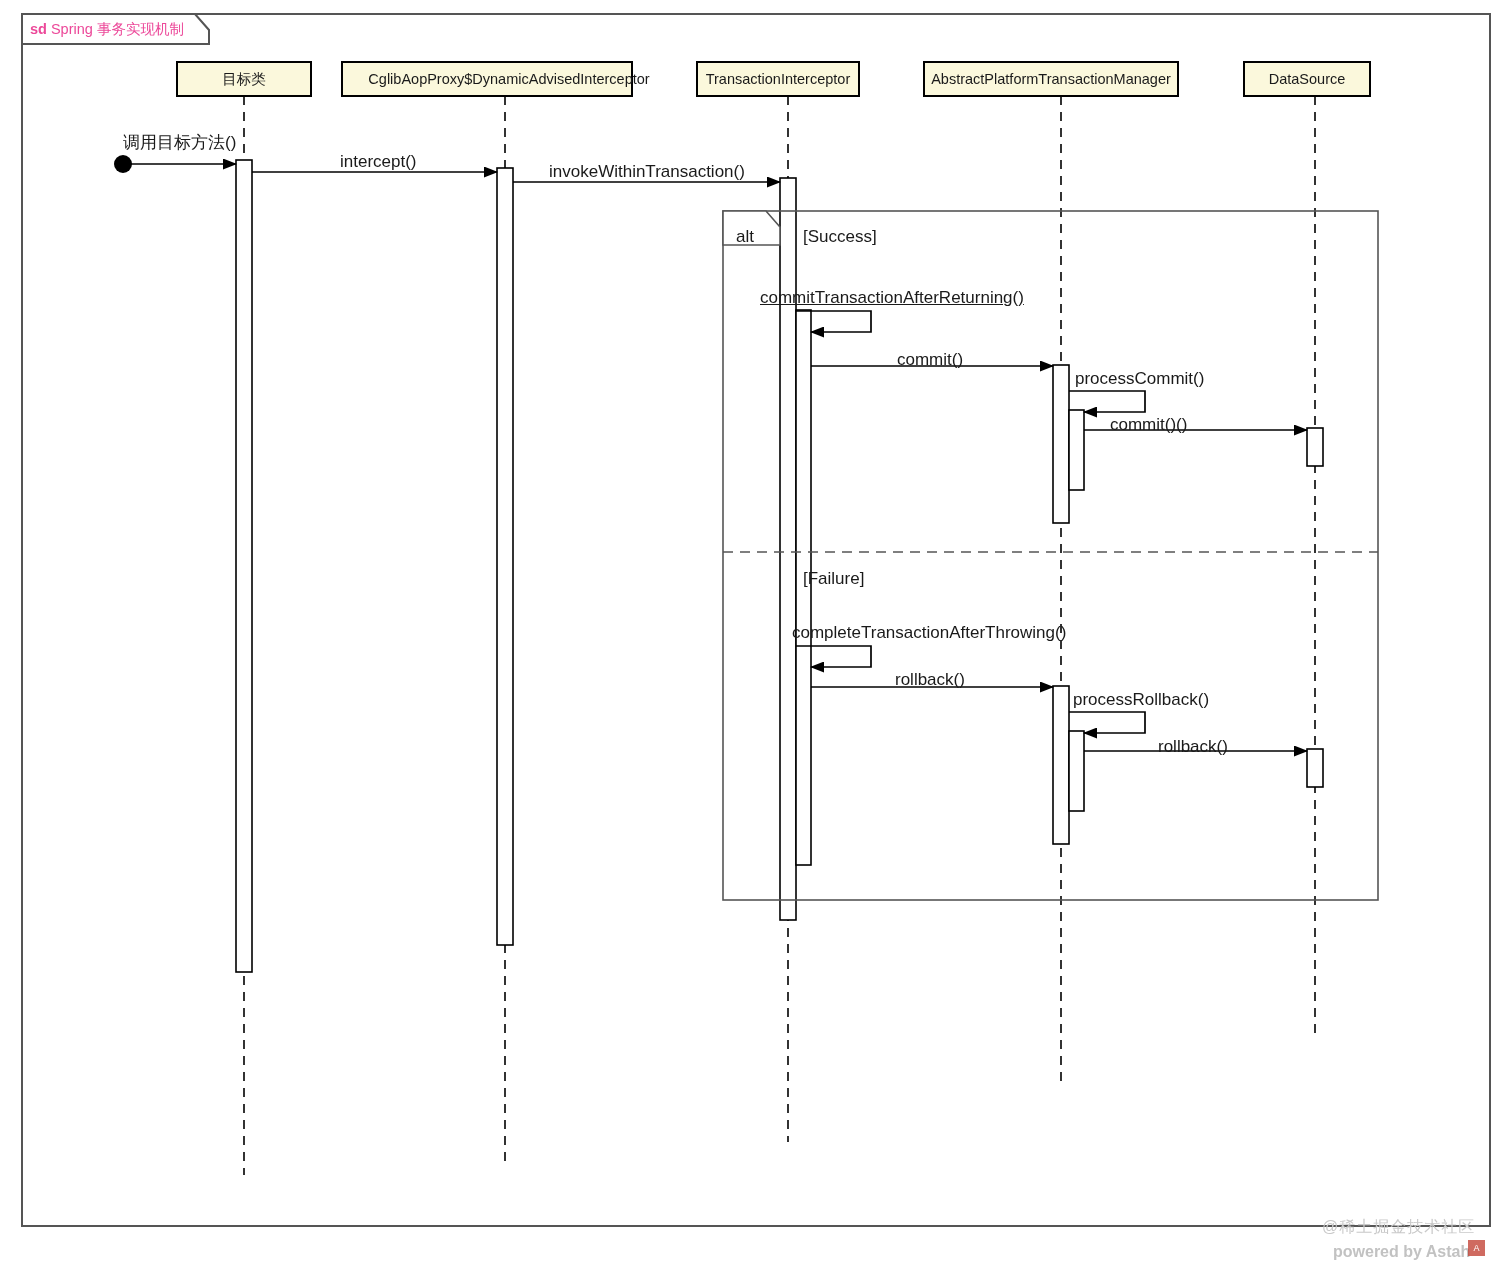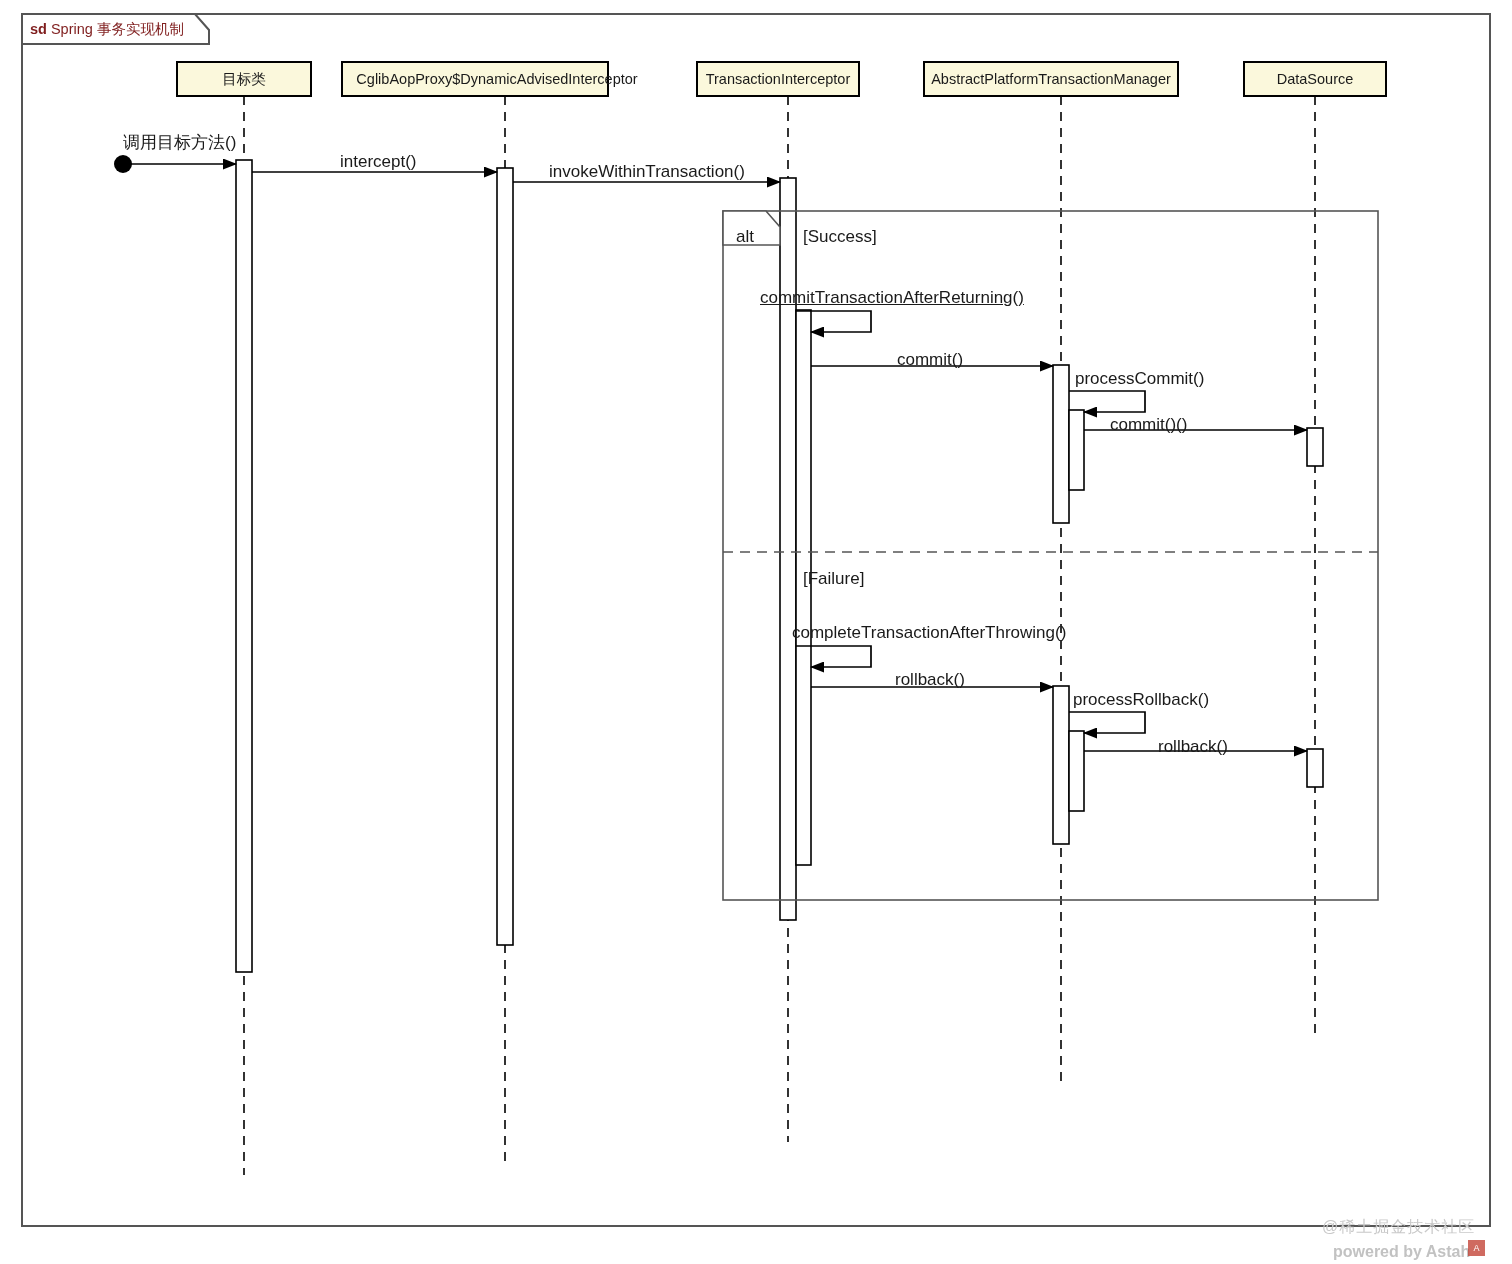--- a/index.html
+++ b/index.html
@@ -3,21 +3,21 @@
 <meta charset="utf-8">
 <style>
   html,body{margin:0;padding:0;background:#ffffff;}
   body{width:1512px;height:1264px;position:relative;overflow:hidden;
        font-family:"Liberation Sans","DejaVu Sans",sans-serif;color:#000;}
   #diagram{position:absolute;left:0;top:0;width:1512px;height:1264px;}
   .txt{position:absolute;white-space:nowrap;font-size:17px;color:#1a1a1a;line-height:1;}
   .lifeline-head{position:absolute;background:#fbf8dc;border:2.5px solid #000;
        box-sizing:border-box;display:flex;align-items:center;justify-content:center;
        font-size:14.5px;color:#1a1a1a;height:36px;}
-  .frame-label{position:absolute;font-size:14.5px;color:#7f1d1d;}
+  .frame-label{position:absolute;font-size:14.5px;color:#ec4899;}
   .frame-label b{font-weight:bold;}
   .wm1{position:absolute;font-size:16px;color:#c9c9c9;letter-spacing:1px;}
   .wm2{position:absolute;font-size:16px;color:#c2c2c2;font-weight:bold;}
   .astah-logo{position:absolute;width:17px;height:16px;background:#c0392b;
        color:#fff;font-size:9px;line-height:16px;text-align:center;opacity:.75;}
 </style>
 </head>
 <body>
 
 <svg id="diagram" viewBox="0 0 1512 1264">
@@ -100,33 +100,33 @@
 
 <div class="frame-label" style="left:30px;top:20px;">
   <b>sd</b>
   <span>Spring 事务实现机制</span>
 </div>
 
 <div class="lifeline-head" style="left:176px;top:61px;width:136px;">
   <span>目标类</span>
 </div>
 
-<div class="lifeline-head" style="left:341px;top:61px;width:268px;padding-left:44px;">
+<div class="lifeline-head" style="left:341px;top:61px;width:292px;padding-left:44px;">
   <span>CglibAopProxy$DynamicAdvisedInterceptor</span>
 </div>
 
 <div class="lifeline-head" style="left:696px;top:61px;width:164px;">
   <span>TransactionInterceptor</span>
 </div>
 
 <div class="lifeline-head" style="left:923px;top:61px;width:256px;">
   <span>AbstractPlatformTransactionManager</span>
 </div>
 
-<div class="lifeline-head" style="left:1243px;top:61px;width:144px;">
+<div class="lifeline-head" style="left:1243px;top:61px;width:128px;">
   <span>DataSource</span>
 </div>
 
 <div class="txt" style="left:736px;top:228px;">alt</div>
 
 <div class="txt" style="left:803px;top:228px;">[Success]</div>
 <div class="txt" style="left:803px;top:570px;">[Failure]</div>
 
 <div class="txt" style="left:123px;top:134px;">调用目标方法()</div>
 <div class="txt" style="left:340px;top:153px;">intercept()</div>

